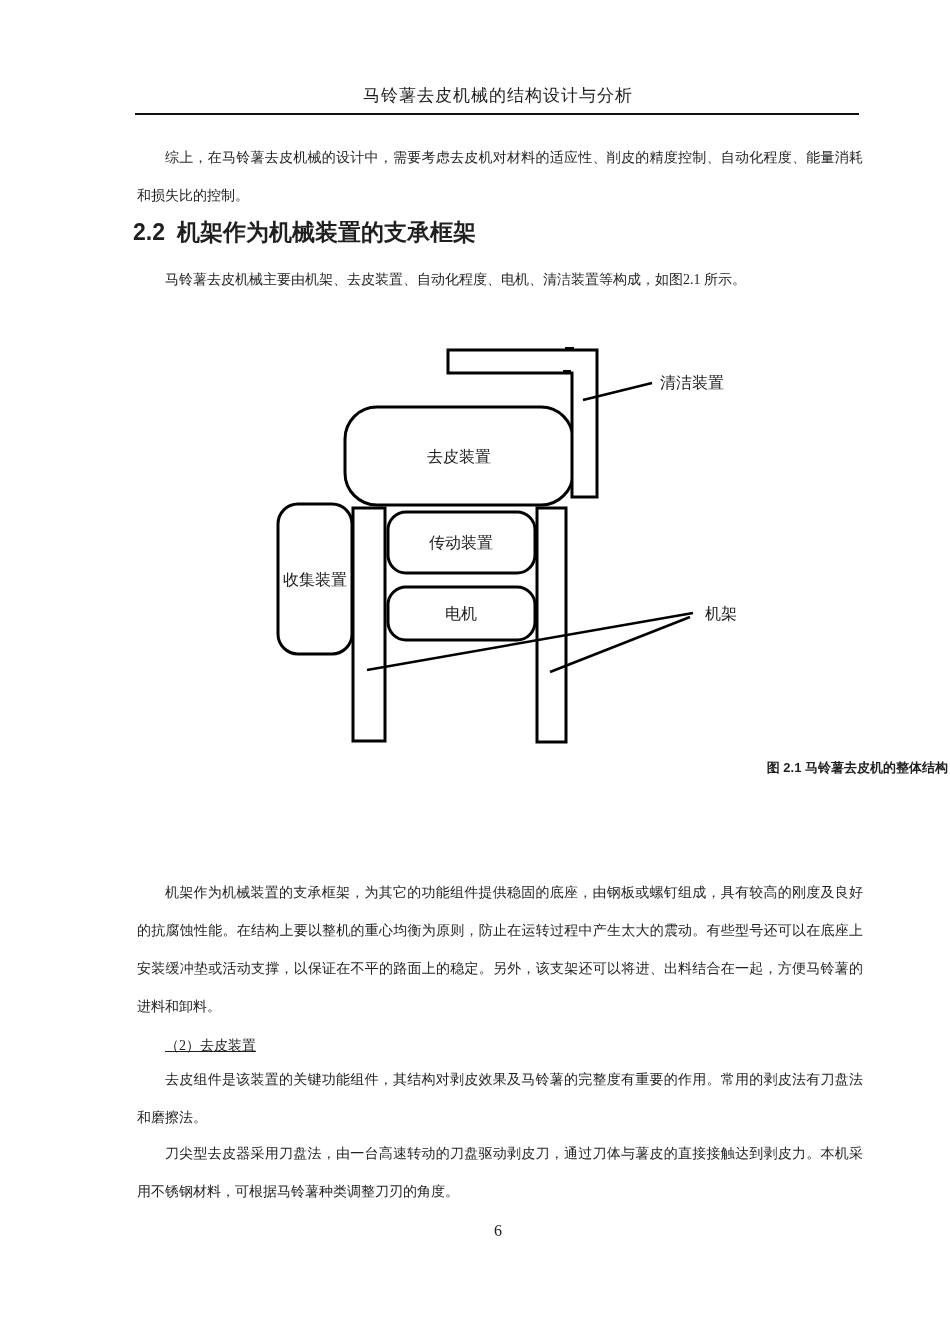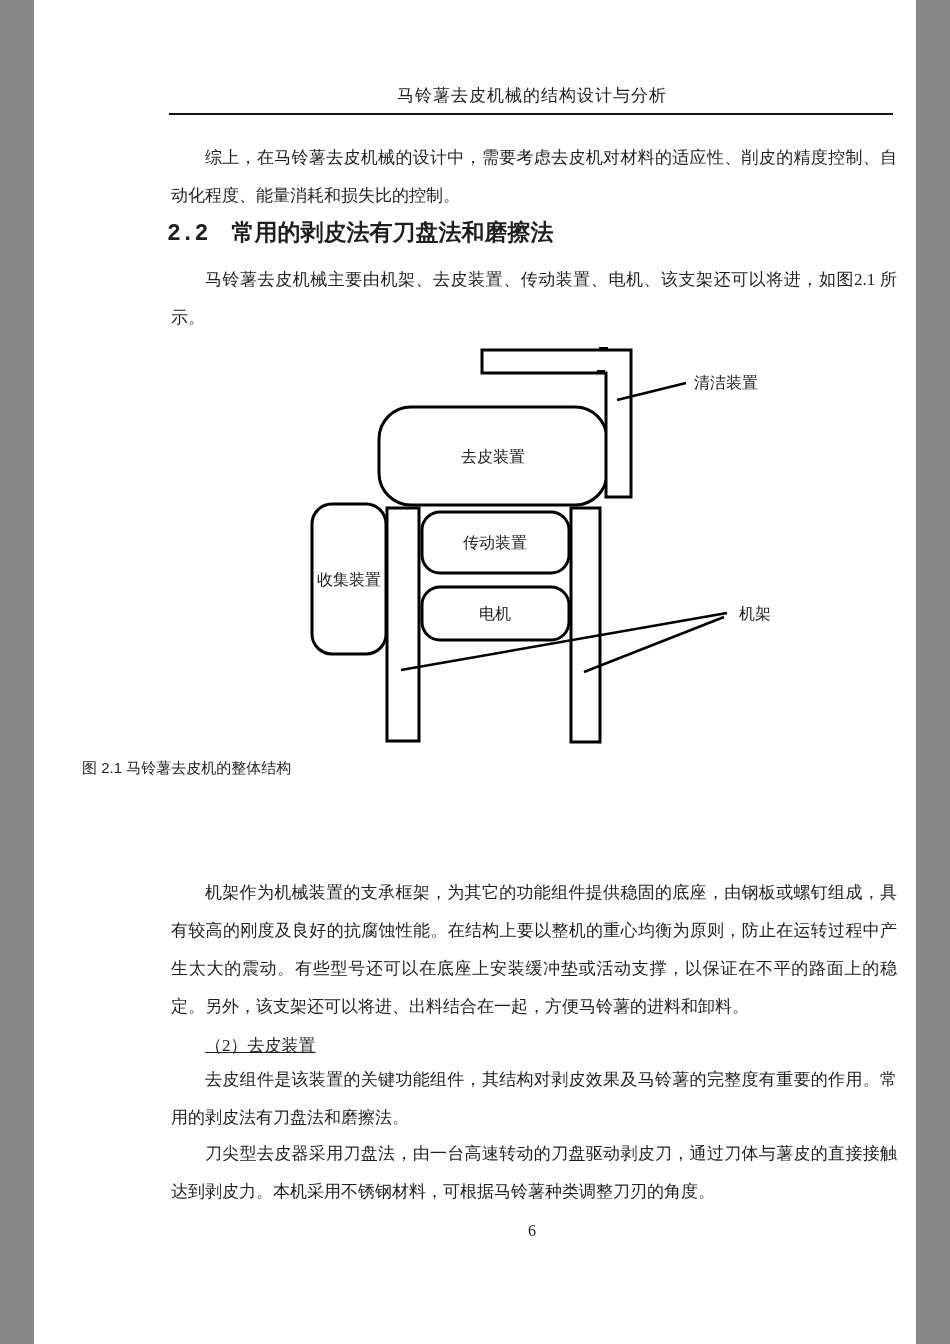--- a/index.html
+++ b/index.html
@@ -1,47 +1,47 @@
 <!DOCTYPE html>
 <html><head>
 <meta charset="utf-8">
 <style>
   html,body{margin:0;padding:0;}
   body{background:#888;}
   .page{
     position:relative;
-    width:882px;height:1344px;
+    width:950px;height:1344px;
     background:#ffffff;
     margin:0 auto;
     overflow:hidden;
     font-family:"Liberation Serif", serif;
     color:#1f1f1f;
   }
   .abs{position:absolute;}
   .centered{left:135px;width:726px;text-align:center;}
   .header-title{top:84px;font-size:17px;letter-spacing:1px;}
   .header-rule{top:113px;left:135px;width:724px;height:2px;background:#111;}
   .body-text{
     left:137px;width:726px;
-    font-size:17px;line-height:38px;
+    font-size:14px;line-height:38px;
     text-align:justify;
     margin:0;
   }
   .indent{text-indent:2em;}
   .section-heading{
     top:217px;left:133px;width:740px;
     font-size:23px;font-weight:bold;
     font-family:"Liberation Sans", sans-serif;
     margin:0;
   }
-  .section-heading .num{font-family:Liberation Mono, monospace;margin-right:23px;}
+  .section-heading .num{font-family:Liberation Sans, sans-serif;margin-right:12px;}
   .figure-caption{
     top:759px;left:48px;width:900px;
-    text-align:left;
-    font-size:15px;font-weight:normal;
+    text-align:right;
+    font-size:13px;font-weight:bold;
     font-family:"Liberation Sans", sans-serif;
   }
   .figure-svg{left:262px;top:342px;}
   .page-number{top:1222px;font-size:16px;}
   .pos-intro{top:139px;}
   .pos-overview{top:261px;}
   .pos-sub1{top:799px;}
   .pos-para-frame{top:874px;}
   .pos-sub2{top:1027px;text-decoration:underline;}
   .pos-para-peeling{top:1061px;}
@@ -57,23 +57,23 @@
 </head>
 <body>
 
 <div class="page">
 
   <div class="abs centered header-title">马铃薯去皮机械的结构设计与分析</div>
   <div class="abs header-rule"></div>
 
   <p class="abs body-text indent pos-intro">综上，在马铃薯去皮机械的设计中，需要考虑去皮机对材料的适应性、削皮的精度控制、自动化程度、能量消耗和损失比的控制。</p>
 
-  <h2 class="abs section-heading"><span class="num">2.2</span><span>常用的剥皮法有刀盘法和磨擦法</span></h2>
+  <h2 class="abs section-heading"><span class="num">2.2</span><span>机架作为机械装置的支承框架</span></h2>
 
-  <p class="abs body-text indent pos-overview">马铃薯去皮机械主要由机架、去皮装置、传动装置、电机、该支架还可以将进，如图2.1 所示。</p>
+  <p class="abs body-text indent pos-overview">马铃薯去皮机械主要由机架、去皮装置、自动化程度、电机、清洁装置等构成，如图2.1 所示。</p>
 
   <svg class="abs figure-svg" width="480" height="408" viewBox="0 0 480 408" xmlns="http://www.w3.org/2000/svg">
 
     <rect class="shape" x="83" y="65" width="228" height="98" rx="32" ry="32"></rect>
 
     <path class="shape" d="M186,8 H335 V155 H310 V31 H186 Z"></path>
     <rect x="303" y="5" width="9" height="4" fill="#000"></rect>
     <rect x="301" y="28" width="8" height="4" fill="#000"></rect>
 
     <rect class="shape" x="16" y="162" width="74" height="150" rx="20" ry="20"></rect>

